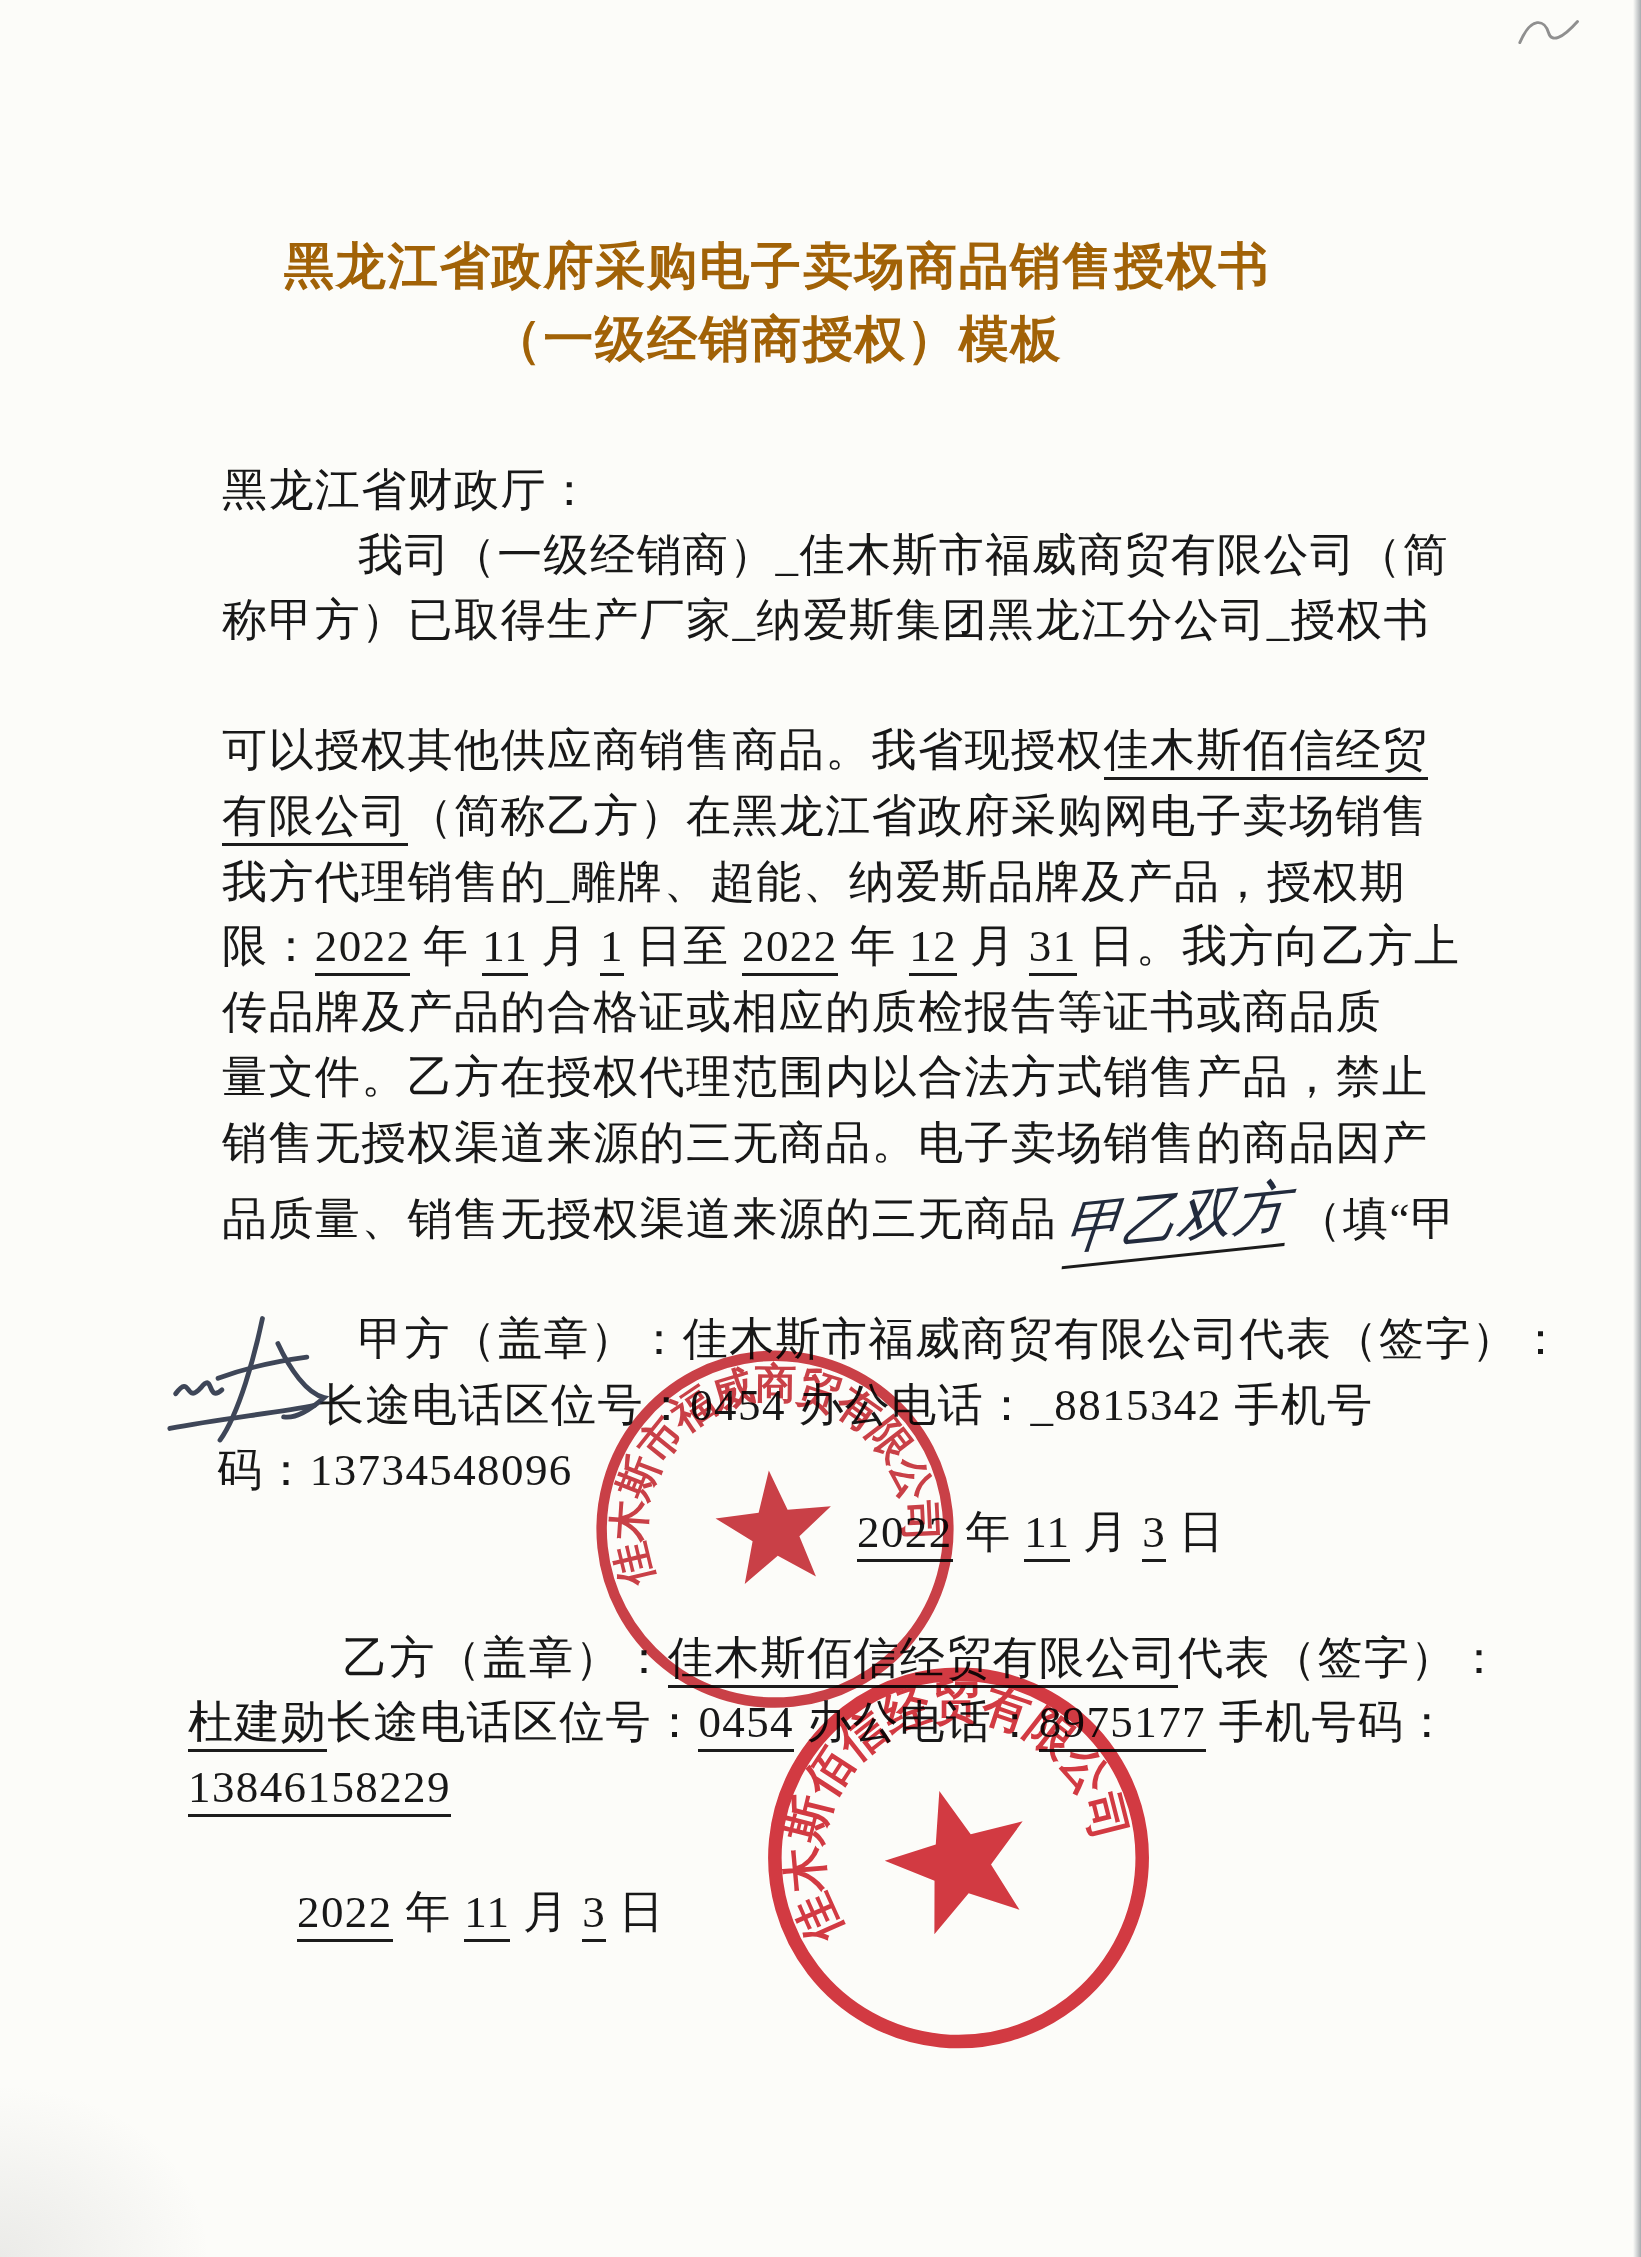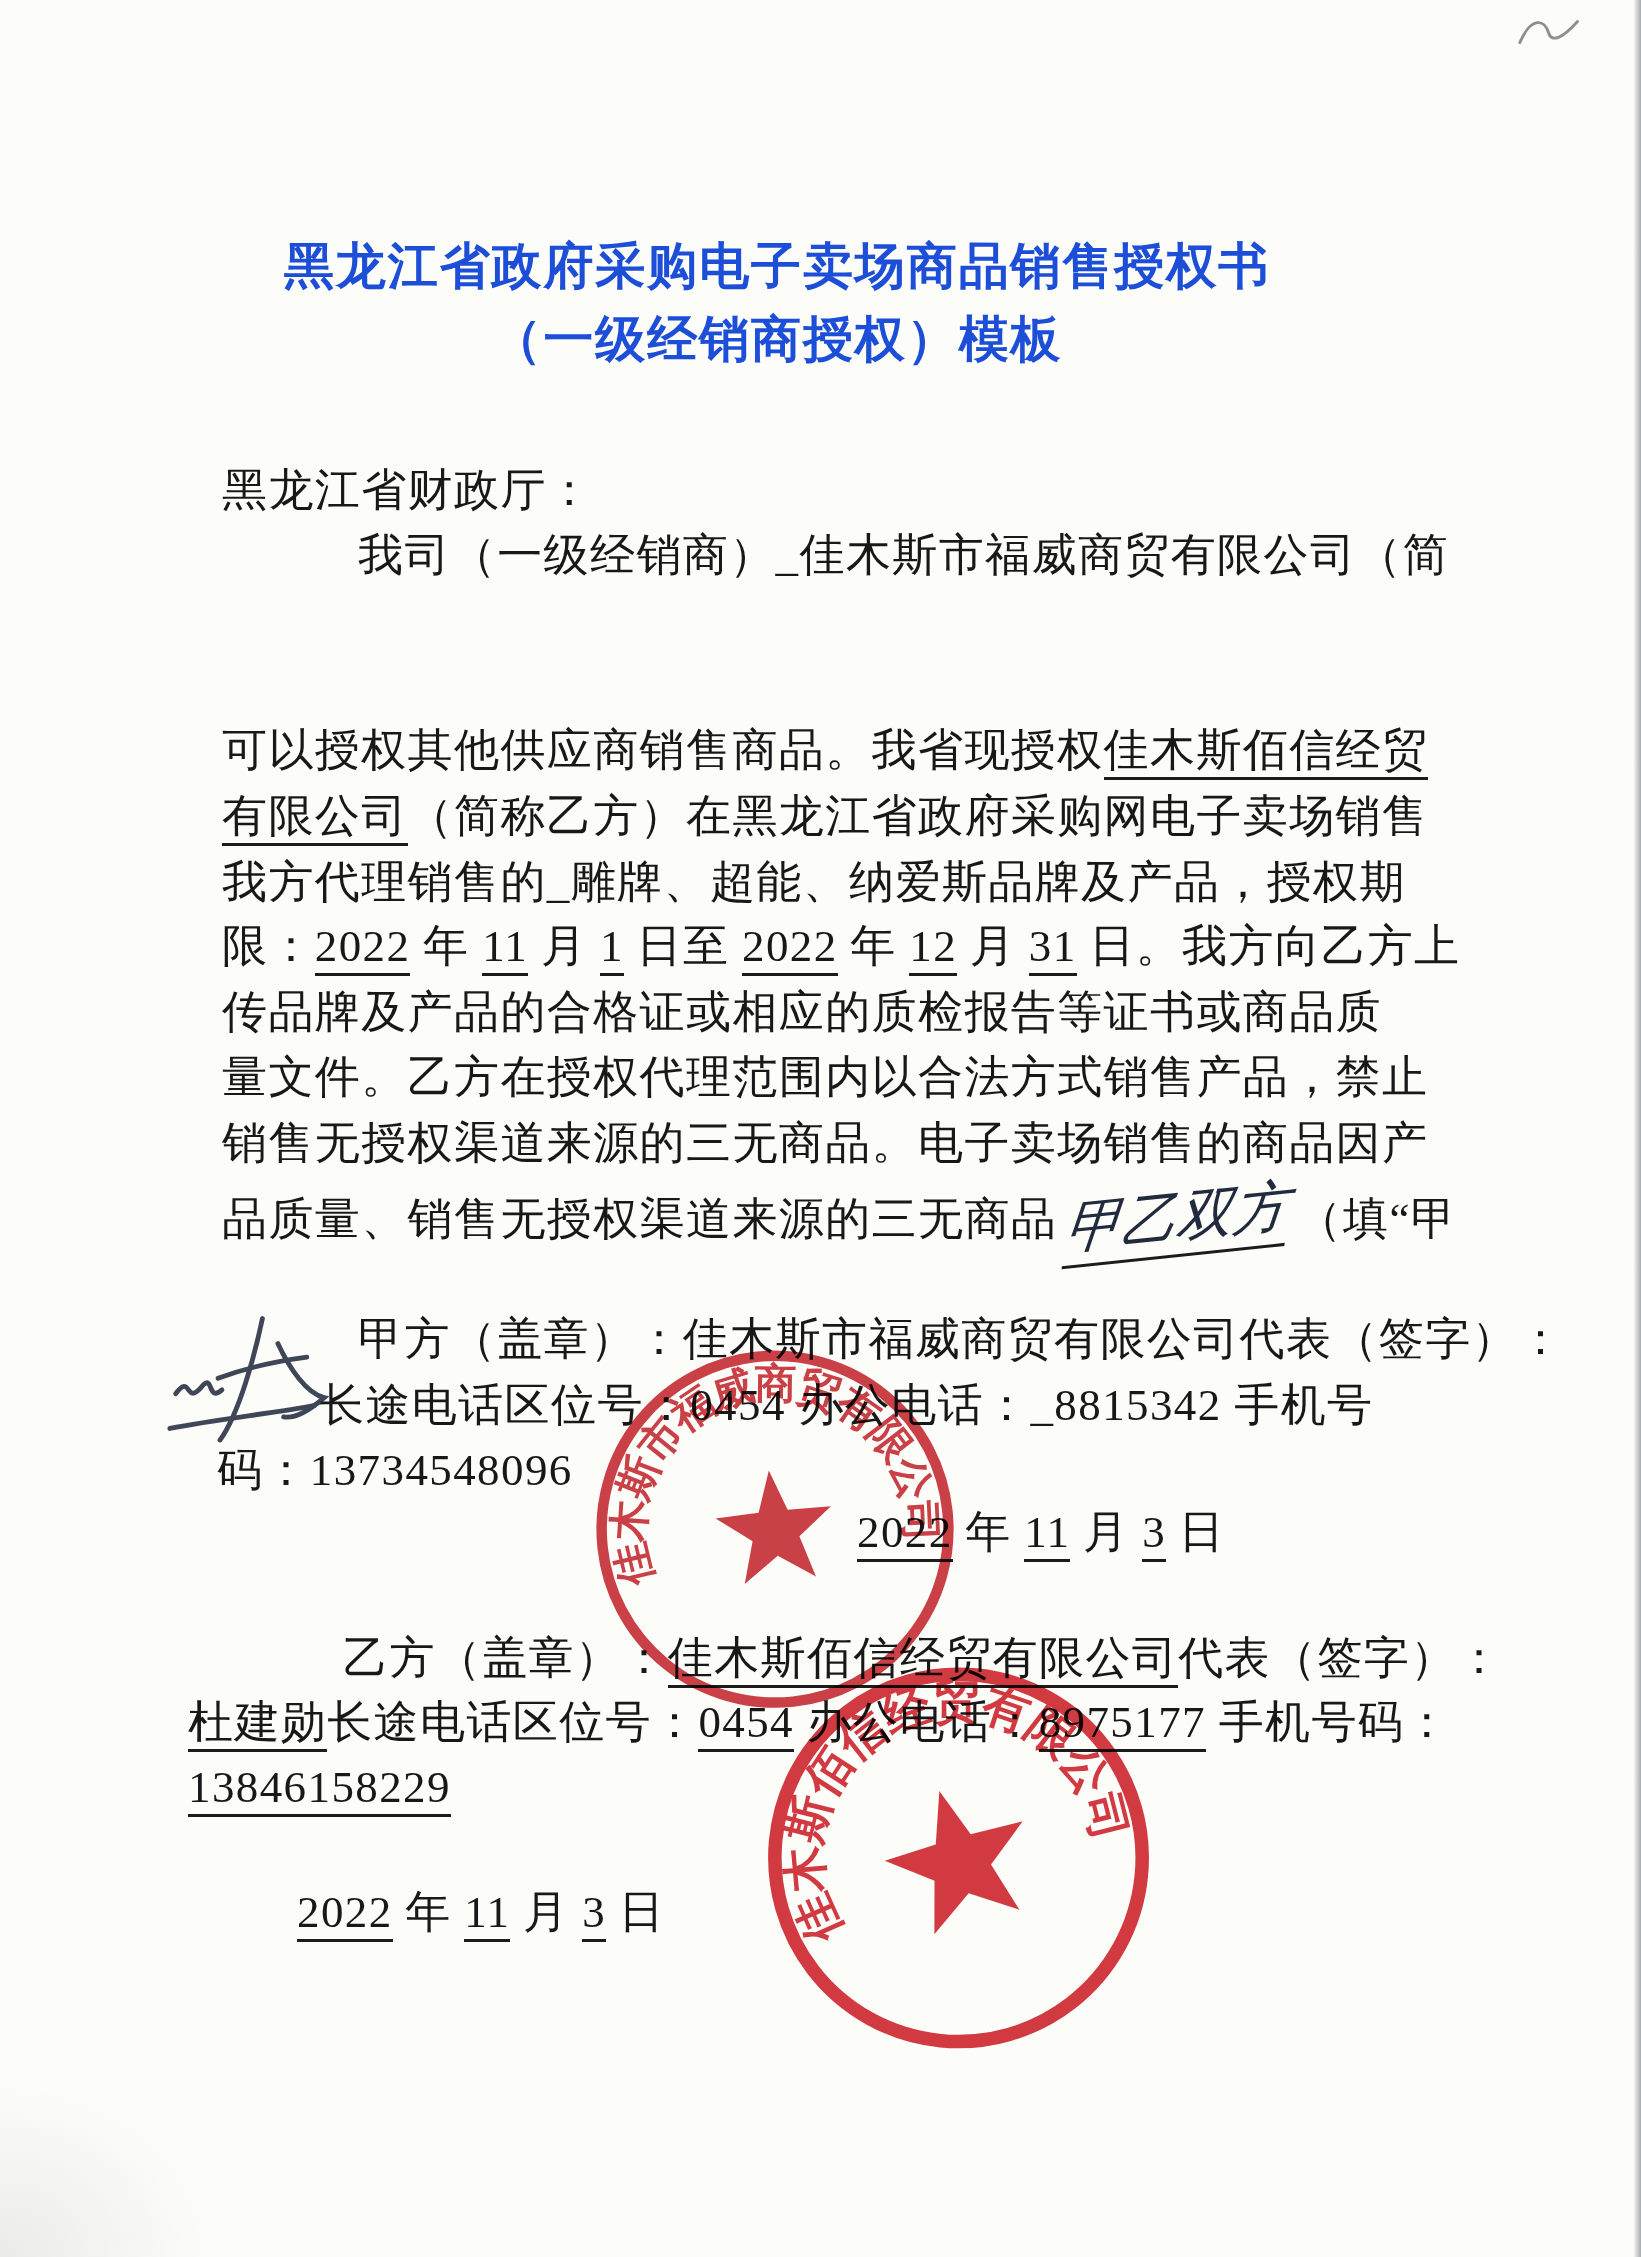--- a/index.html
+++ b/index.html
@@ -4,21 +4,21 @@
 <style>
   html,body{margin:0;padding:0;background:#e8e8e6;}
   #page{
     position:relative;width:1641px;height:2257px;margin:0 auto;
     background:#fcfcf9;overflow:hidden;
     font-family:"Liberation Serif","DejaVu Serif",serif;
   }
   .title{
     position:absolute;left:0;width:1554px;text-align:center;
     font-family:"Liberation Sans","DejaVu Sans",sans-serif;
-    font-weight:bold;font-size:50px;line-height:1;color:#1d4ed8;
+    font-weight:bold;font-size:50px;line-height:1;color:#a16207;
     letter-spacing:1.9px;white-space:nowrap;
   }
   .line{
     position:absolute;white-space:nowrap;
     font-size:45px;line-height:1.25;color:#181818;letter-spacing:1.4px;
   }
   .seg{}
   .u{border-bottom:3.9px solid #1c1c1c;padding-bottom:1.9px;}
   .hand{
     display:inline-block;font-size:56px;color:#222b3d;
@@ -44,20 +44,21 @@
 </head>
 <body>
 
 <div id="page">
 
   <div class="title" style="top:241px;">黑龙江省政府采购电子卖场商品销售授权书</div>
   <div class="title" style="top:314px;">（一级经销商授权）模板</div>
 
   <div class="line" style="top:527px;left:358px"><span class="seg">我司（一级经销商）_佳木斯市福威商贸有限公司（简</span></div>
   <div class="line" style="top:462px;left:222px"><span class="seg">黑龙江省财政厅：</span></div>
+  <div class="line" style="top:592px;left:222px"><span class="seg">称甲方）已取得生产厂家_纳爱斯集团黑龙江分公司_授权书</span></div>
   <div class="line" style="top:722px;left:222px"><span class="seg">可以授权其他供应商销售商品。我省现授权</span><span class="seg u">佳木斯佰信经贸</span></div>
   <div class="line" style="top:788px;left:222px"><span class="seg u">有限公司</span><span class="seg">（简称乙方）在黑龙江省政府采购网电子卖场销售</span></div>
   <div class="line" style="top:854px;left:222px"><span class="seg">我方代理销售的_雕牌、超能、纳爱斯品牌及产品，授权期</span></div>
   <div class="line" style="top:918px;left:222px"><span class="seg">限：</span><span class="seg u">2022</span><span class="seg"> 年 </span><span class="seg u">11</span><span class="seg"> 月 </span><span class="seg u">1</span><span class="seg"> 日至 </span><span class="seg u">2022</span><span class="seg"> 年 </span><span class="seg u">12</span><span class="seg"> 月 </span><span class="seg u">31</span><span class="seg"> 日。我方向乙方上</span></div>
   <div class="line" style="top:984px;left:222px"><span class="seg">传品牌及产品的合格证或相应的质检报告等证书或商品质</span></div>
   <div class="line" style="top:1049px;left:222px"><span class="seg">量文件。乙方在授权代理范围内以合法方式销售产品，禁止</span></div>
   <div class="line" style="top:1115px;left:222px"><span class="seg">销售无授权渠道来源的三无商品。电子卖场销售的商品因产</span></div>
   <div class="line" style="top:1180px;left:222px"><span class="seg">品质量、销售无授权渠道来源的三无商品</span><span class="seg u hand">甲乙双方</span><span class="seg">（填“甲</span></div>
   <div class="line" style="top:1311px;left:358px"><span class="seg">甲方（盖章）：佳木斯市福威商贸有限公司代表（签字）：</span></div>
   <div class="line" style="top:1377px;left:319px"><span class="seg">长途电话区位号：0454 办公电话：_8815342 手机号</span></div>

